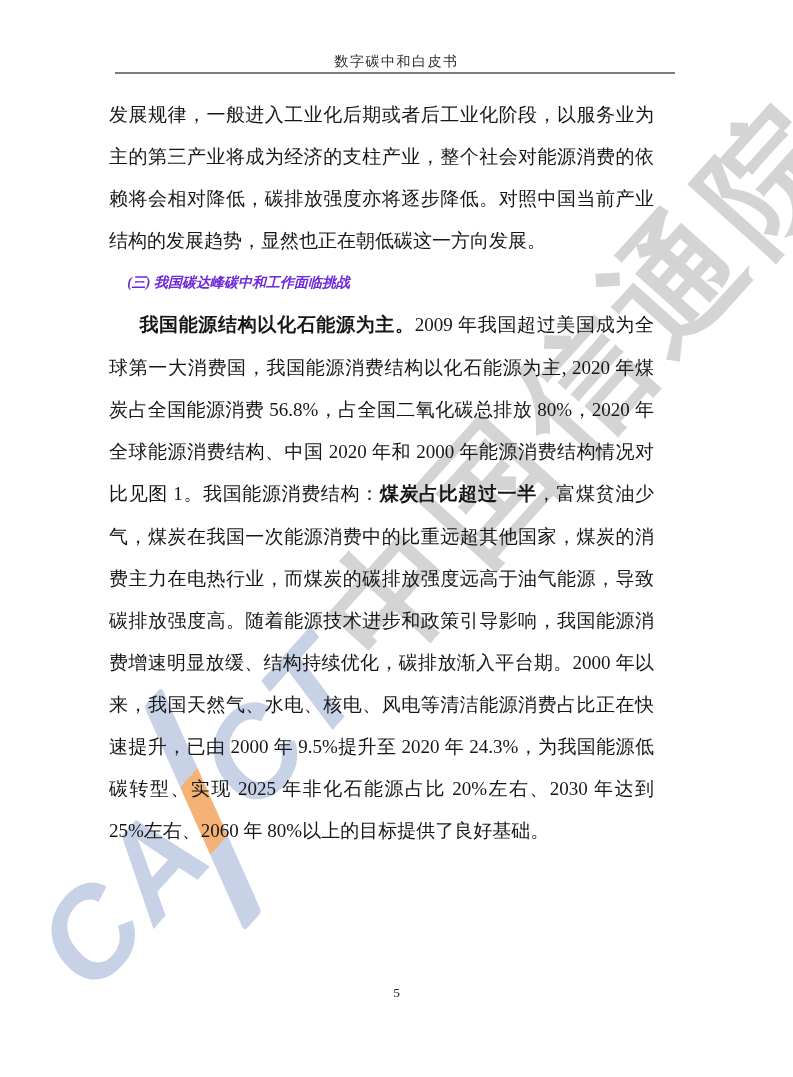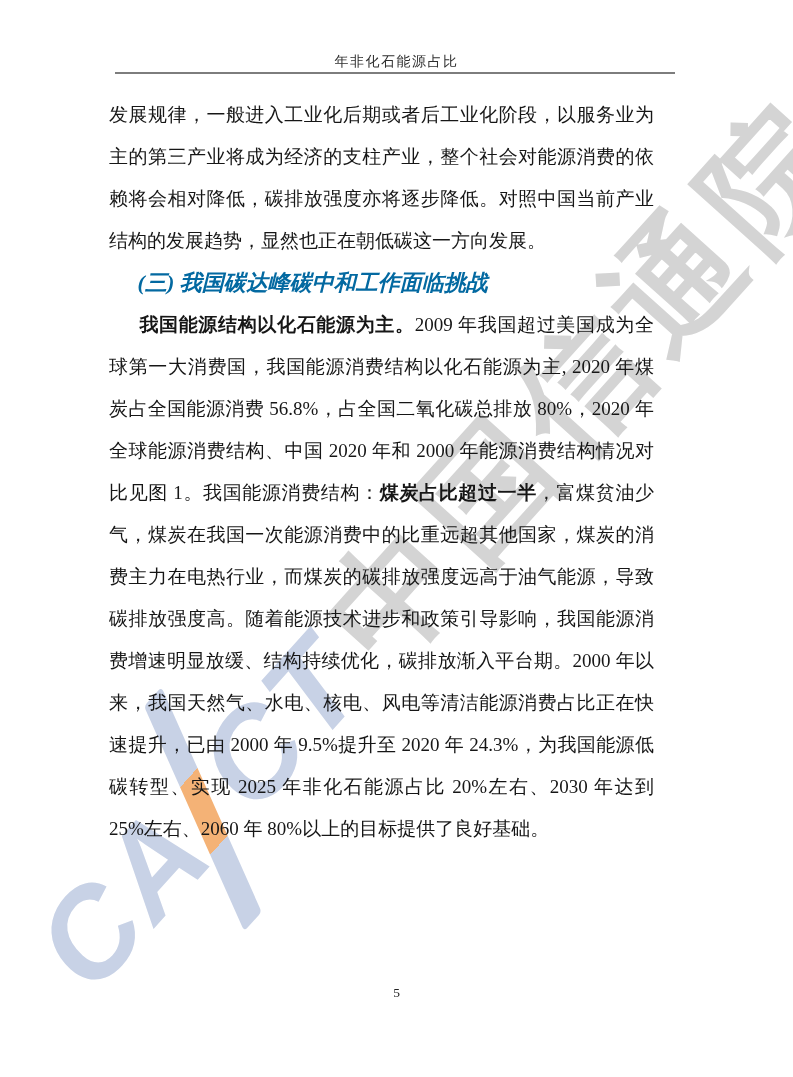--- a/index.html
+++ b/index.html
@@ -25,25 +25,25 @@
   
   .doc {
     position:absolute; top:94px; left:109px; width:545px;
     font-size:19px; line-height:42px; color:#161616;
     text-align:justify; z-index:2;
   }
   .doc p { margin:0; }
   .para-2 { text-indent:1.6em; margin-top:6px; }
   .section-heading {
     font-weight:bold; font-style:italic;
-    font-size:22px; text-indent:1.3em;
-    color:#0369a1;
+    font-size:14px; text-indent:1.3em;
+    color:#6d28d9;
     line-height:42px;
   }
-  .bold-run { font-weight:bold; }
+  .bold-run { font-weight:bold;font-family:Liberation Mono, monospace; }
 
   
   .watermark {
     position:absolute; left:-360px; top:415px;
     width:1600px; height:260px;
     display:flex; align-items:center; justify-content:center;
     transform:rotate(-48deg);
     z-index:1; pointer-events:none;
     white-space:nowrap;
   }
@@ -80,21 +80,21 @@
 
 <div>
 
   <div class="watermark" aria-hidden="true">
     <span class="wm-latin">CA</span>
     <span class="wm-slash"></span>
     <span class="wm-latin">CT</span>
     <span class="wm-cn">中国信通院</span>
   </div>
 
-  <div class="header-title">年非化石能源占比</div>
+  <div class="header-title">数字碳中和白皮书</div>
   <div class="header-rule"></div>
 
   <div class="doc">
     <p class="para-1">发展规律，一般进入工业化后期或者后工业化阶段，以服务业为主的第三产业将成为经济的支柱产业，整个社会对能源消费的依赖将会相对降低，碳排放强度亦将逐步降低。对照中国当前产业结构的发展趋势，显然也正在朝低碳这一方向发展。</p>
     <p class="section-heading">(三) 我国碳达峰碳中和工作面临挑战</p>
     <p class="para-2"><span class="bold-run">我国能源结构以化石能源为主。</span><span>2009 年我国超过美国成为全球第一大消费国，我国能源消费结构以化石能源为主, 2020 年煤炭占全国能源消费 56.8%，占全国二氧化碳总排放 80%，2020 年全球能源消费结构、中国 2020 年和 2000 年能源消费结构情况对比见图 1。我国能源消费结构：</span><span class="bold-run">煤炭占比超过一半</span><span>，富煤贫油少气，煤炭在我国一次能源消费中的比重远超其他国家，煤炭的消费主力在电热行业，而煤炭的碳排放强度远高于油气能源，导致碳排放强度高。随着能源技术进步和政策引导影响，我国能源消费增速明显放缓、结构持续优化，碳排放渐入平台期。2000 年以来，我国天然气、水电、核电、风电等清洁能源消费占比正在快速提升，已由 2000 年 9.5%提升至 2020 年 24.3%，为我国能源低碳转型、实现 2025 年非化石能源占比 20%左右、2030 年达到 25%左右、2060 年 80%以上的目标提供了良好基础。</span></p>
   </div>
 
   <div class="page-number">5</div>
 

